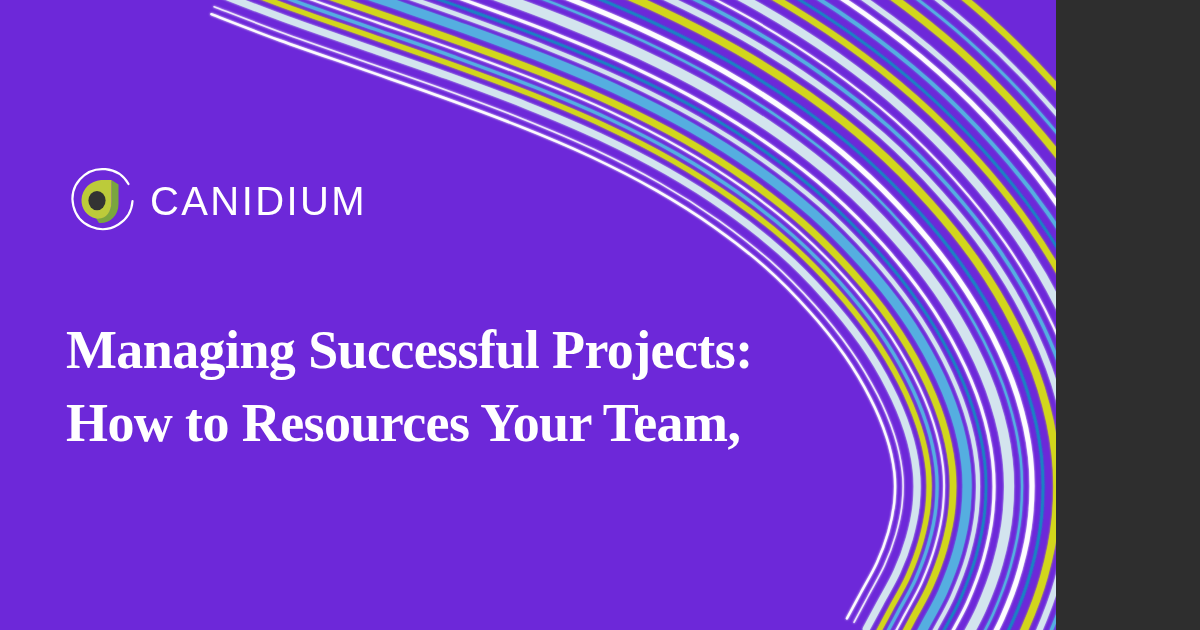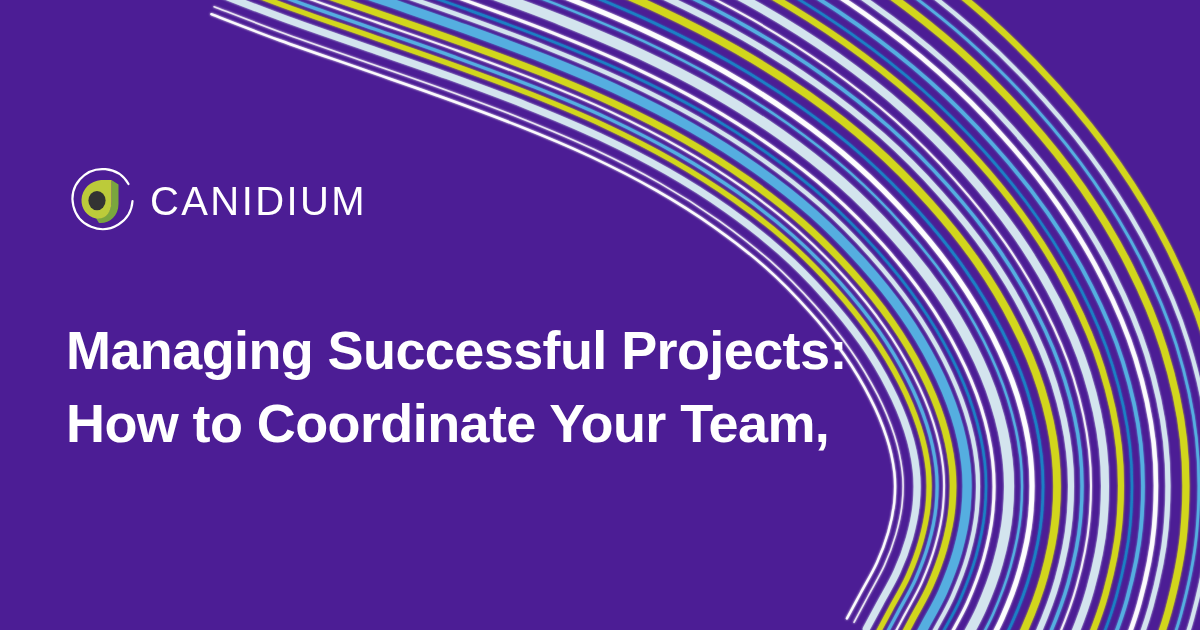--- a/index.html
+++ b/index.html
@@ -3,23 +3,23 @@
 <meta charset="utf-8">
 <title>Canidium Article Card</title>
 <style>
   html, body {
     margin: 0;
     padding: 0;
     background: #2e2e2e;
   }
   #card {
     position: relative;
-    width: 1200px;
+    width: 1056px;
     height: 630px;
-    background: #4c1d95;
+    background: #6d28d9;
     overflow: hidden;
     font-family: "Liberation Sans", sans-serif;
   }
 
   
   #ribbons {
     position: absolute;
     inset: 0;
     width: 1200px;
     height: 630px;
@@ -58,21 +58,21 @@
     position: absolute;
     left: 66px;
     top: 278px;
     width: 900px;
     z-index: 5;
     color: #ffffff;
     font-size: 54px;
     line-height: 73px;
     font-weight: 700;
     letter-spacing: -0.6px;
-    font-family: Liberation Sans, sans-serif;
+    font-family: Liberation Serif, serif;
   }
   #headline .hl-line {
     display: block;
     white-space: nowrap;
   }
 </style>
 </head>
 <body>
 
 <div id="card">
@@ -136,16 +136,16 @@
                C21.0 52.8 15.0 44.5 15.5 35.5
                C16.0 25.0 24.5 16.8 35.0 16.0 Z" fill="#bccb3a"></path>
 
       <ellipse cx="31.0" cy="36.6" rx="8.6" ry="9.6" fill="#333333"></ellipse>
     </svg>
     <span id="brand-word">CANIDIUM</span>
   </div>
 
   <h1 id="headline">
     <span class="hl-line">Managing Successful Projects:</span>
-    <span class="hl-line">How to Coordinate Your Team,</span>
+    <span class="hl-line">How to Resources Your Team,</span>
   </h1>
 
 </div>
 
 </body></html>

